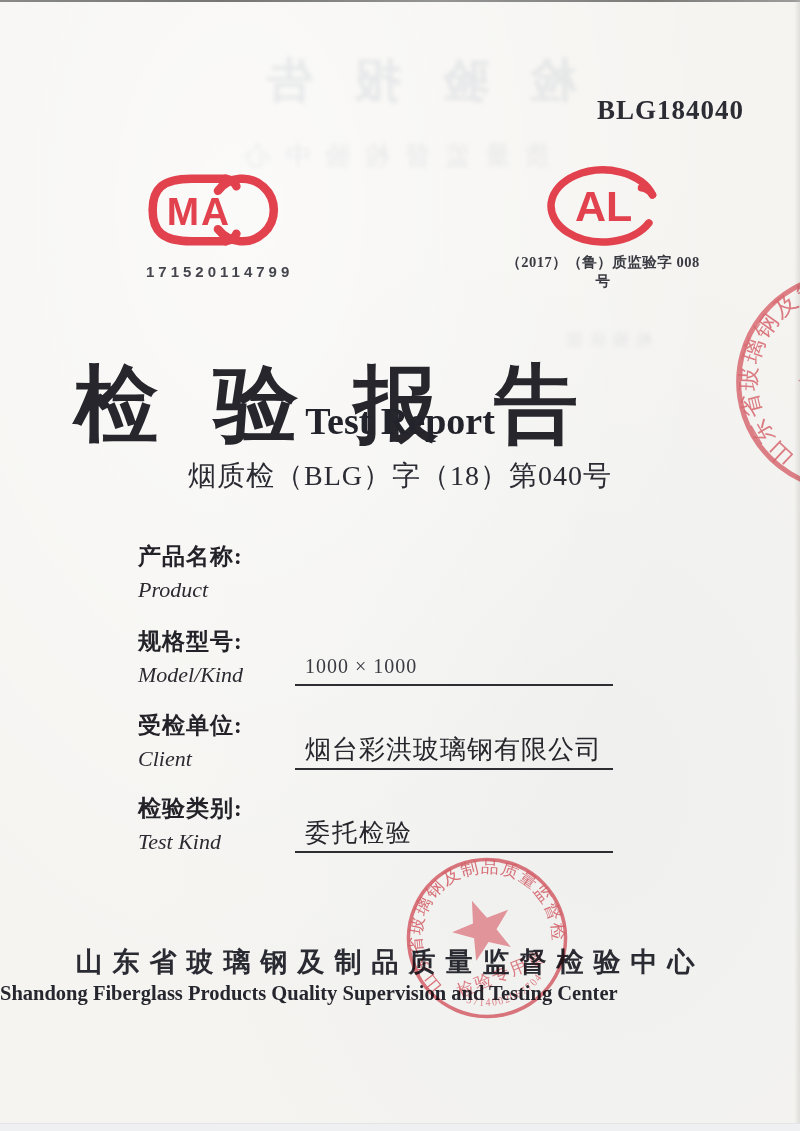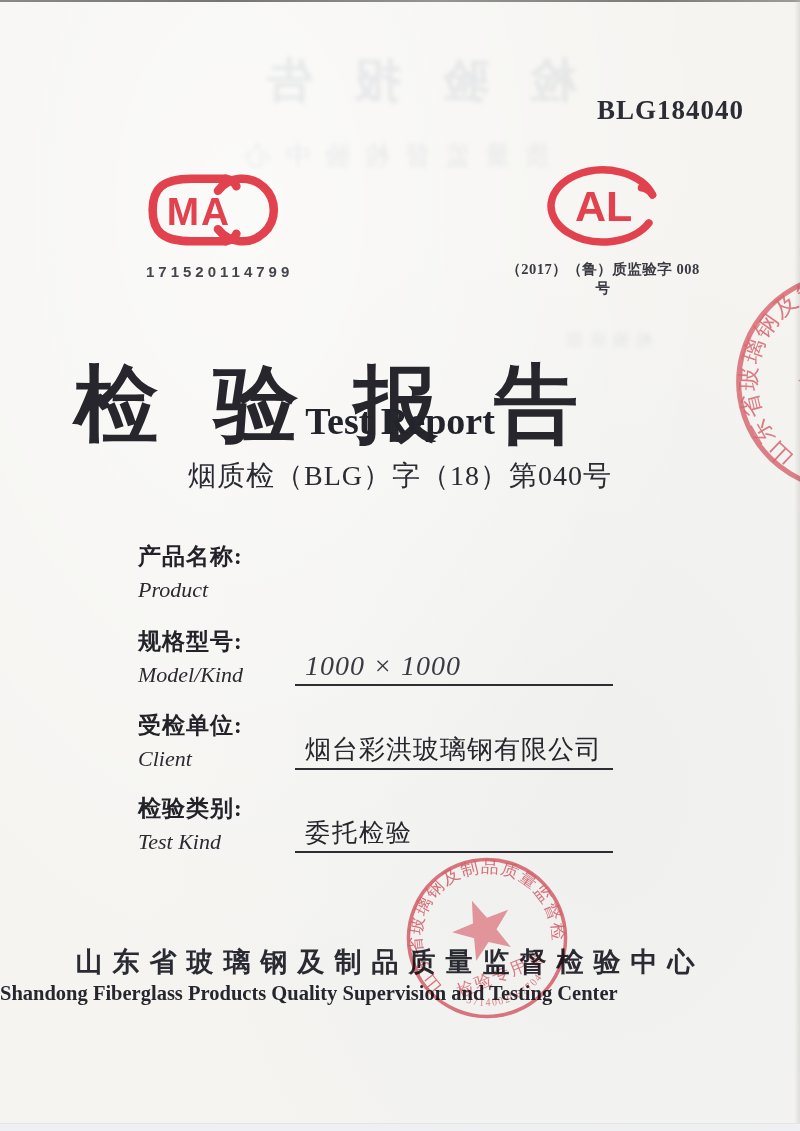--- a/index.html
+++ b/index.html
@@ -25,40 +25,40 @@
   .bt2{top:138px;left:170px;width:440px;text-align:center;font-size:26px;letter-spacing:14px;color:rgba(122,134,155,.12);}
   .bt3{top:328px;left:560px;font-size:17px;letter-spacing:6px;color:rgba(122,134,155,.12);}
 
   .report-code{position:absolute;left:597px;top:95px;font-weight:bold;font-size:27px;
        letter-spacing:1px;color:#2c2c34;}
 
   .cma{position:absolute;left:146px;top:170px;width:142px;text-align:center;}
   .cma-num{margin-top:9px;font-family:"Liberation Sans","DejaVu Sans",sans-serif;
        font-weight:bold;font-size:15px;letter-spacing:4px;color:#45454d;}
   .cal{position:absolute;left:497px;top:164px;width:212px;text-align:center;}
-  .cal-approval{margin-top:7px;font-weight:bold;font-size:14.5px;letter-spacing:.5px;color:#3a3a42;}
+  .cal-approval{font-weight:bold;font-size:14.5px;letter-spacing:.5px;color:#3a3a42;}
 
   .title-cn{position:absolute;top:292px;left:0;width:800px;margin-left:-46px;text-align:center;
        font-family:"Liberation Sans","DejaVu Sans",sans-serif;font-weight:bold;
        font-size:84px;letter-spacing:56px;color:#26262c;}
   .title-en{position:absolute;top:399px;left:0;width:800px;text-align:center;
        font-weight:bold;font-size:38px;color:#23232b;}
   .report-line{position:absolute;top:457px;left:0;width:800px;text-align:center;
        font-size:28px;color:#2b2b33;letter-spacing:1px;}
 
   .form{position:absolute;left:138px;top:541px;width:476px;height:330px;}
   .row{position:absolute;left:0;width:476px;height:80px;}
   .r1{top:0;} .r2{top:85px;} .r3{top:169px;} .r4{top:252px;}
   .lab-cn{position:absolute;top:0;left:0;font-weight:bold;font-size:23px;letter-spacing:1px;color:#222228;}
   .lab-en{position:absolute;top:36px;left:0;font-size:22px;color:#2a2a30;font-style:italic;}
   .vline{position:absolute;left:157px;top:20px;width:318px;height:40px;
        border-bottom:2px solid #2d2d32;padding-left:10px;box-sizing:border-box;}
   .val{display:inline-block;font-size:25px;color:#26262c;line-height:40px;white-space:nowrap;}
   .v1{font-weight:bold;font-size:24px;letter-spacing:1px;}
-  .v2{font-size:28px;color:#3a3a42;letter-spacing:1px;font-style:italic;}
+  .v2{font-size:20px;color:#3a3a42;letter-spacing:1px;}
   .v3{font-size:26px;letter-spacing:1px;}
   .v4{font-size:25px;letter-spacing:2px;}
 
   .footer-cn{position:absolute;top:944px;left:0;width:800px;margin-left:-10px;text-align:center;
        font-weight:bold;font-size:27px;letter-spacing:10px;color:#2a2a32;}
   .footer-en{position:absolute;top:982px;left:0;width:800px;text-align:left;
        font-weight:bold;font-size:20.5px;color:#26262e;}
 
   .stamp{mix-blend-mode:multiply;pointer-events:none;}
   .stamp-bottom{position:absolute;left:381px;top:832px;width:212px;height:212px;

